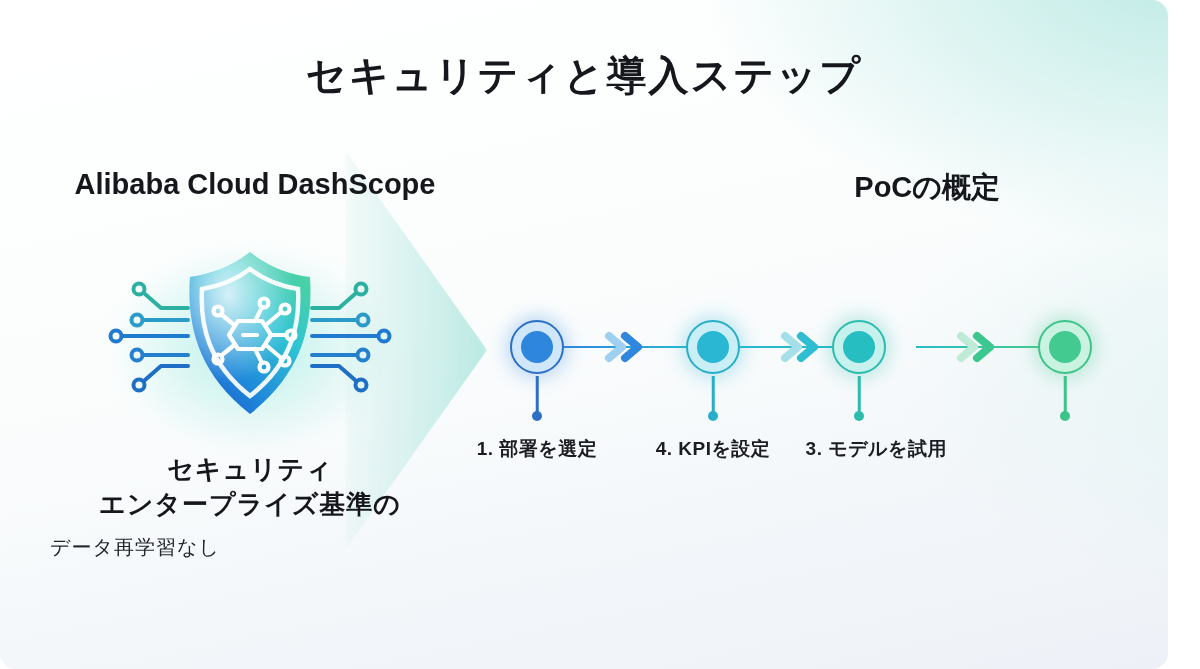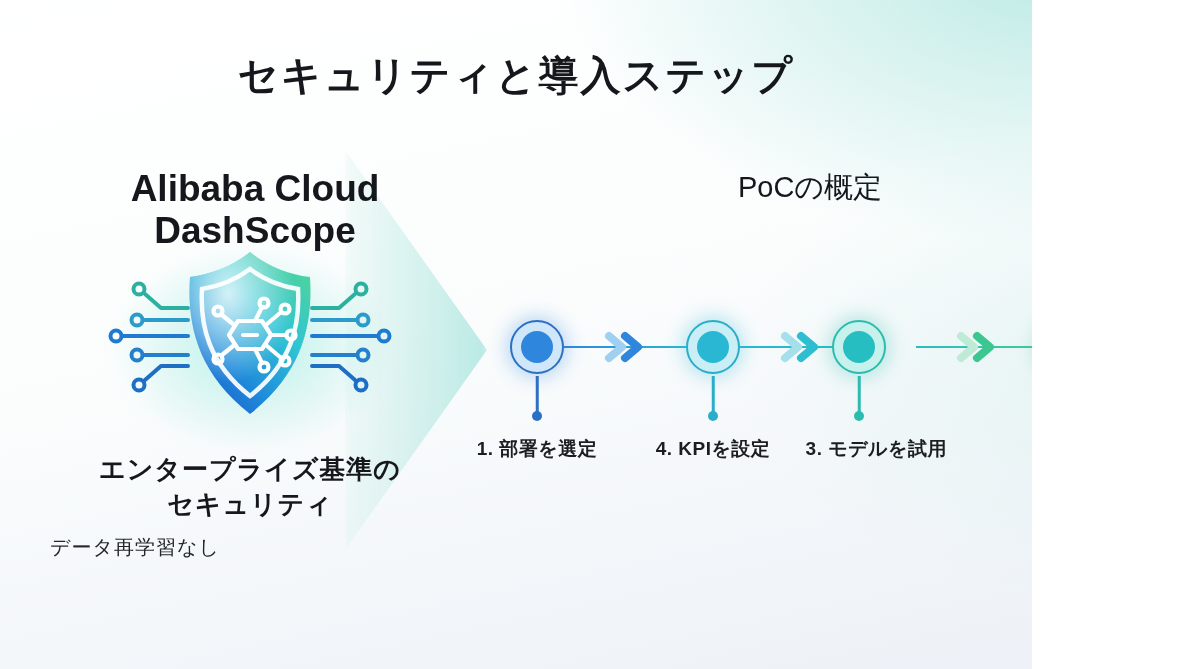--- a/index.html
+++ b/index.html
@@ -1,42 +1,43 @@
 <!DOCTYPE html>
 <html><head>
 <meta charset="utf-8">
 <style>
   html,body{margin:0;padding:0;}
   body{font-family:"Liberation Sans","DejaVu Sans",sans-serif;background:#fff;}
   .canvas{
-    position:relative;width:1032px;height:669px;overflow:hidden;
+    position:relative;width:1168px;height:669px;overflow:hidden;
     background:
       radial-gradient(900px 520px at 102% -6%, rgba(171,229,222,0.80), rgba(171,229,222,0) 55%),
       radial-gradient(700px 400px at 112% 55%, rgba(196,236,230,0.35), rgba(196,236,230,0) 60%),
       linear-gradient(168deg,#ffffff 0%,#fbfdfd 45%,#edf1f7 100%);
+    border-radius: 16px;
   }
   
   .flow-arrow{
     position:absolute;left:345px;top:150px;width:142px;height:400px;
     clip-path:polygon(0 0,100% 50%,0 100%);
     background:linear-gradient(90deg, rgba(199,239,232,0.18) 0%, rgba(167,228,220,0.55) 70%, rgba(167,228,220,0.78) 100%);
     filter:blur(2.5px);
   }
   .shield-glow{
     position:absolute;left:85px;top:225px;width:330px;height:245px;border-radius:50%;
     background:radial-gradient(closest-side, rgba(140,232,220,0.60), rgba(140,232,220,0) 85%);
     filter:blur(6px);
   }
   .shield-svg{position:absolute;left:95px;top:236px;}
   .title{position:absolute;top:48px;left:0;width:100%;text-align:center;
     font-size:40px;font-weight:800;color:#15171c;letter-spacing:2px;}
   .left-heading{position:absolute;top:168px;left:40px;width:430px;text-align:center;
-    font-size:37px;font-weight:700;color:#15171c;}
-  .right-heading{position:absolute;top:168px;left:620px;width:380px;text-align:center;
-    font-size:29px;font-weight:400;color:#15171c;}
+    font-size:29px;font-weight:700;color:#15171c;}
+  .right-heading{position:absolute;top:168px;left:620px;width:380px;text-align:right;
+    font-size:29px;font-weight:700;color:#15171c;}
   .caption{position:absolute;top:452px;left:50px;width:400px;text-align:center;
     font-size:26px;font-weight:700;color:#15171c;line-height:35px;letter-spacing:1px;}
   .subcaption{position:absolute;top:534px;left:50px;width:400px;text-align:left;
     font-size:20px;font-weight:500;color:#22252b;letter-spacing:1px;}
 
   
   .step{position:absolute;top:320px;width:176px;height:146px;text-align:center;}
   .ring{width:54px;height:54px;margin:0 auto;border-radius:50%;
     border:2.5px solid var(--ring);background:var(--halo);
     box-shadow:0 0 18px 4px var(--glow);
@@ -147,22 +148,22 @@
       <line x1="160" y1="113" x2="167" y2="127"></line>
         <circle cx="169" cy="131" r="4.5"></circle>
       <line x1="138" y1="88" x2="127" y2="79"></line>
         <circle cx="123" cy="75" r="4.5"></circle>
       <line x1="138" y1="110" x2="127" y2="119"></line>
         <circle cx="123" cy="123" r="4.5"></circle>
     </g>
   </svg>
 
   <div class="caption">
+    <div>セキュリティ</div>
     <div>エンタープライズ基準の</div>
-    <div>セキュリティ</div>
   </div>
   <div class="subcaption">データ再学習なし</div>
 
   <div>
 
     <div class="step" style="left: 449px; --core: #2e86dd; --ring: #2b70c4; --halo: #cfe7f9; --glow: rgba(46,134,221,0.30);">
       <div class="ring">
           <div class="core"></div>
         </div>
       <div class="tick"></div>

